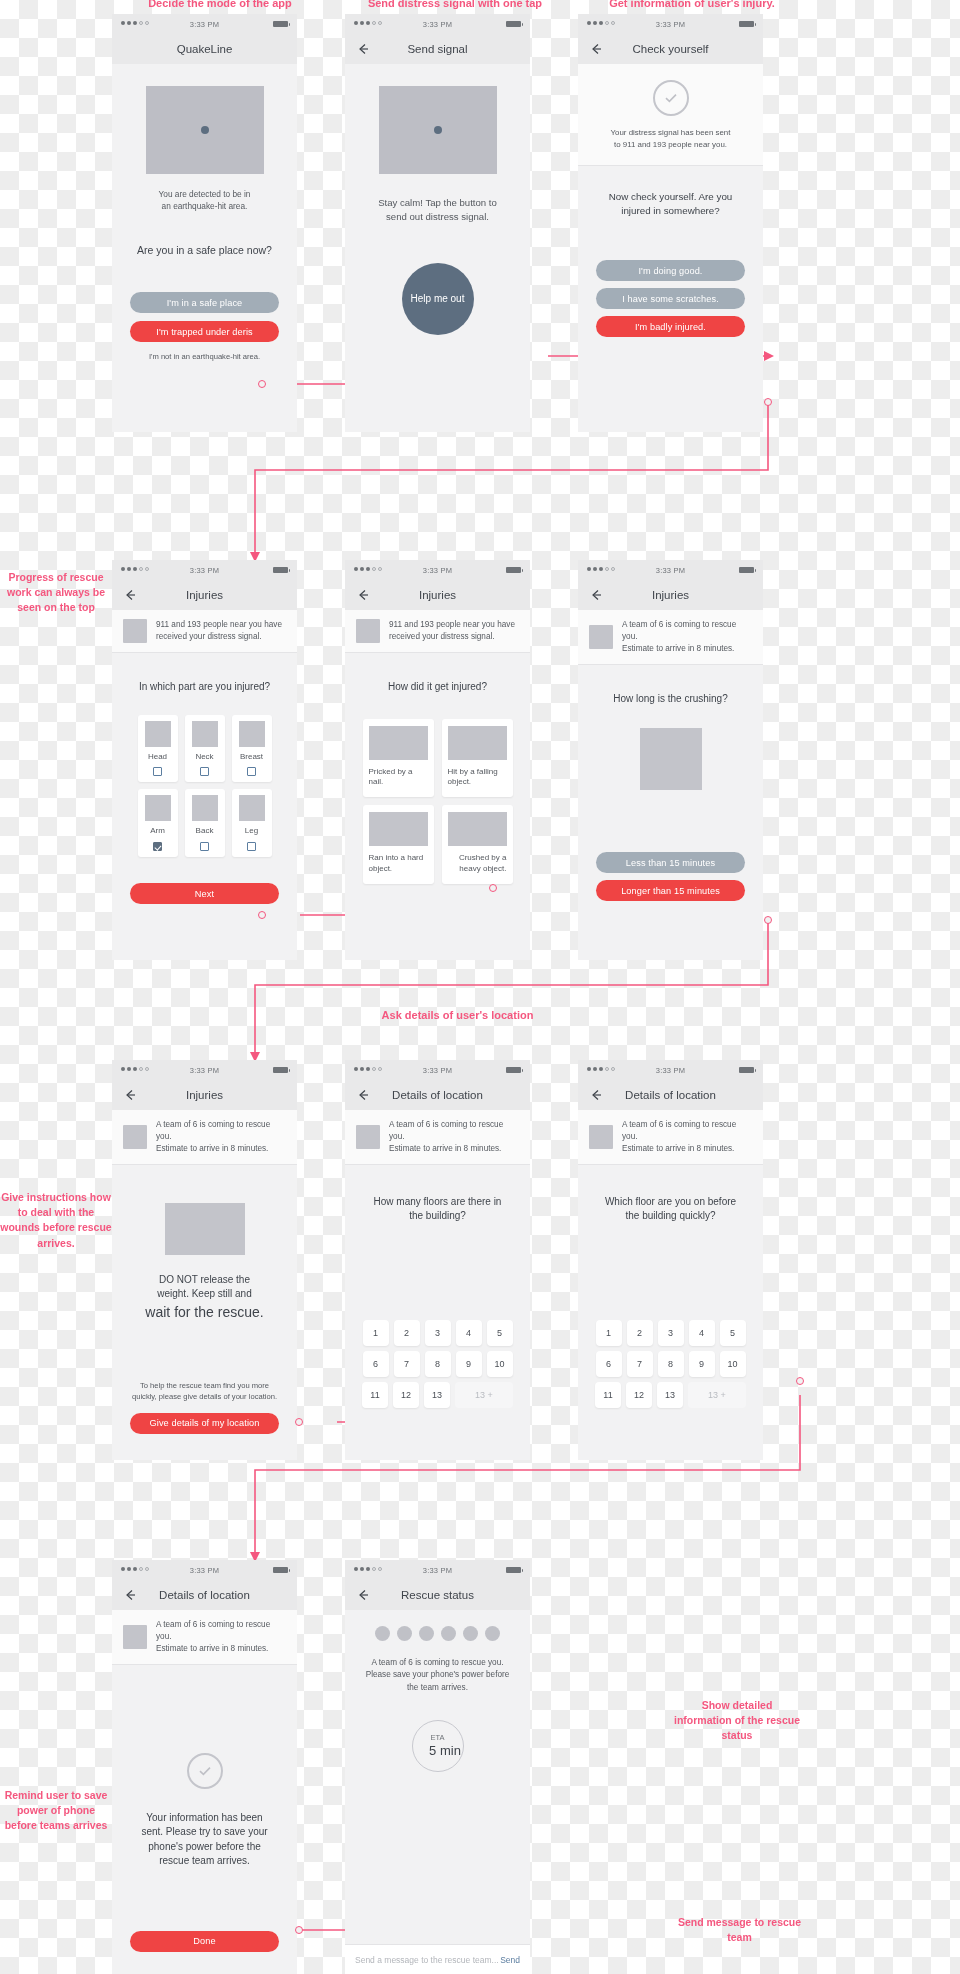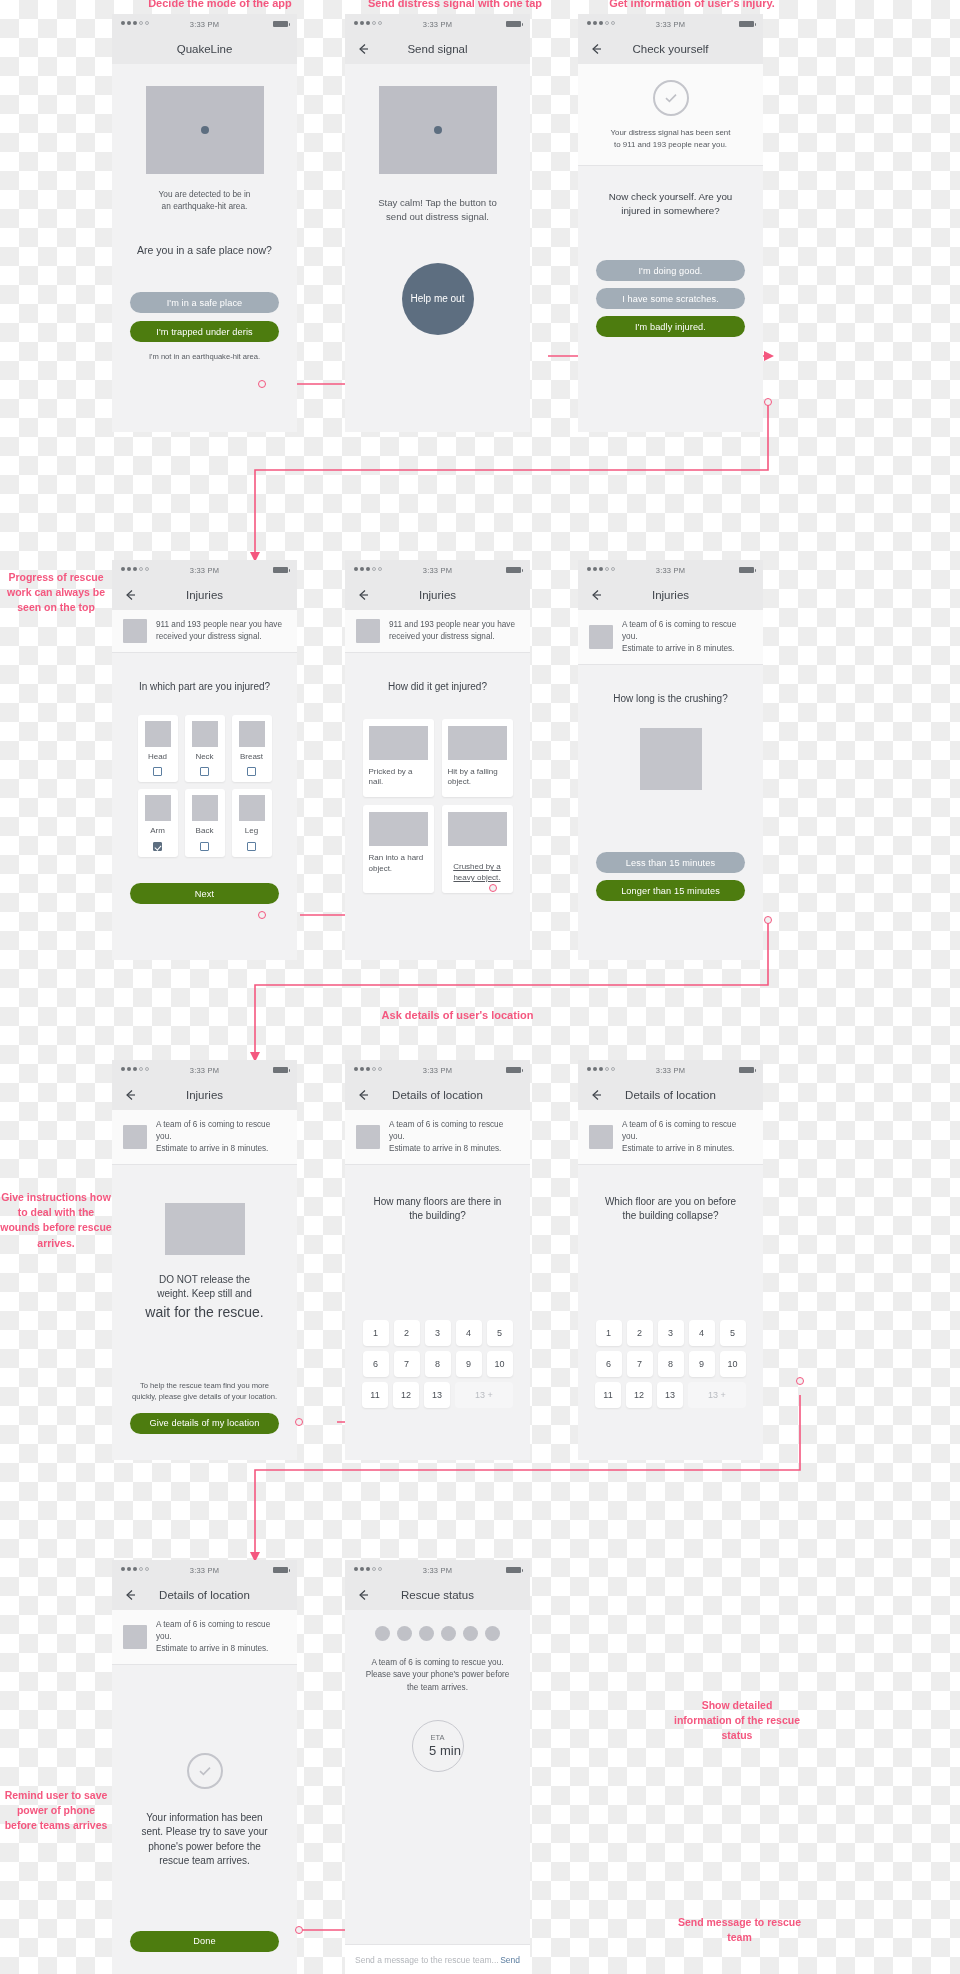--- a/index.html
+++ b/index.html
@@ -75,21 +75,21 @@
   .q-text {
     text-align: center; color: #3f444b; line-height: 1.45;
   }
   .pill {
     height: 21px; border-radius: 11px;
     display: flex; align-items: center; justify-content: center;
     color: #ffffff; font-size: 9.2px; letter-spacing: .1px;
     position: relative;
   }
   .pill.light { background: #a2adb7; }
-  .pill.dark  { background: #4d7c0f; }
+  .pill.dark  { background: #ef4444; }
 
   .banner {
     background: #fafafa;
     border-bottom: 1px solid #e4e4e6;
     display: flex; align-items: center; gap: 9px;
     padding: 9px 11px;
   }
   .banner .thumb { width: 24px; height: 24px; background: #c3c4ca; flex: none; border-radius: 1px; }
   .banner .txt { font-size: 8.2px; color: #55595f; line-height: 1.45; }
 
@@ -429,27 +429,27 @@
     <div class="q-text" style="font-size:10px; margin-top:27px;">How did it get injured?</div>
     <div class="grid-cards" style="gap:8px; margin-top:24px; padding:0 14px;">
       <div class="pcard" style="width:71px; padding:7px 6px 9px; align-items:stretch;">
         <span class="ph" style="width:100%;height:34px;"></span>
         <span class="lbl" style="margin-top:7px; text-align:left;">Pricked by a nail.</span>
       </div>
       <div class="pcard" style="width:71px; padding:7px 6px 9px; align-items:stretch;">
         <span class="ph" style="width:100%;height:34px;"></span>
         <span class="lbl" style="margin-top:7px; text-align:left;">Hit by a falling object.</span>
       </div>
+      <div class="pcard" style="width:71px; padding:7px 6px 9px; align-items:stretch;justify-content:center;">
+        <span class="ph" style="width:100%;height:34px;"></span>
+        <span class="lbl" style="margin-top:7px; text-align:left;">Ran into a hard object.</span>
+      </div>
       <div class="pcard" style="width:71px; padding:7px 6px 9px; align-items:stretch;">
         <span class="ph" style="width:100%;height:34px;"></span>
-        <span class="lbl" style="margin-top:7px; text-align:left;">Ran into a hard object.</span>
-      </div>
-      <div class="pcard" style="width:71px; padding:7px 6px 9px; align-items:stretch;">
-        <span class="ph" style="width:100%;height:34px;"></span>
-        <span class="lbl" style="margin-top:16px; text-align:center;text-decoration:underline;">Crushed by a heavy object.</span>
+        <span class="lbl" style="margin-top:7px; text-align:right;">Crushed by a heavy object.</span>
       </div>
     </div>
   </div>
   <div class="dot-end" style="left:489px; top:884px;"></div>
 
   <div class="phone" style="left:578px; top:560px; width:185px; height:400px;">
     <div class="statusbar">
       <span class="sb-dots">
           <i></i>
           <i></i>
@@ -598,21 +598,21 @@
       <span class="title">Details of location</span>
     </div>
     <div class="banner">
       <span class="thumb"></span>
       <span class="txt">
         <span>A team of 6 is coming to rescue you.</span><br>
         <span>Estimate to arrive in 8 minutes.</span>
       </span>
     </div>
     <div class="q-text" style="font-size:10px; margin-top:30px;">Which floor are you on before</div>
-    <div class="q-text" style="font-size:10px;">the building collapse?</div>
+    <div class="q-text" style="font-size:10px;">the building quickly?</div>
     <div class="keypad" style="gap:5px; margin-top:96px; padding:0 14px;">
       <span class="key">1</span>
       <span class="key">2</span>
       <span class="key">3</span>
       <span class="key">4</span>
       <span class="key">5</span>
       <span class="key">6</span>
       <span class="key">7</span>
       <span class="key">8</span>
       <span class="key">9</span>

